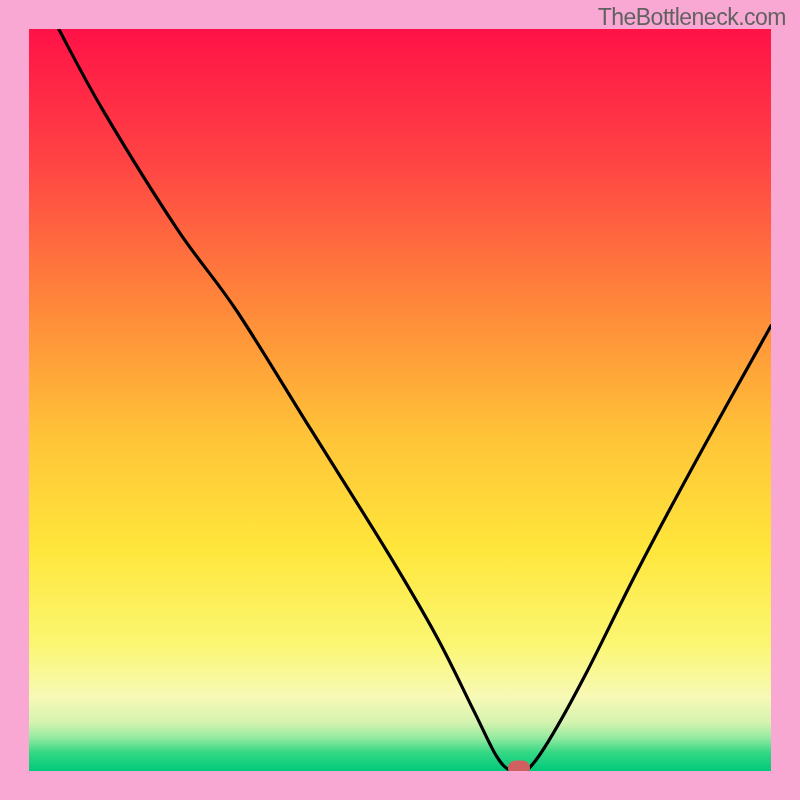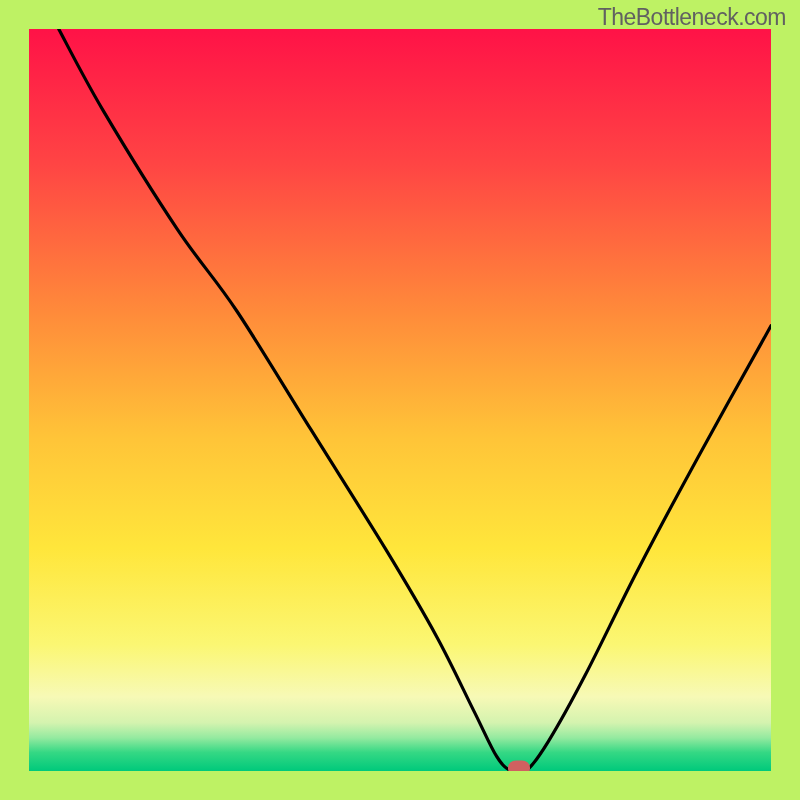--- a/index.html
+++ b/index.html
@@ -8,21 +8,21 @@
     width: 800px;
     height: 800px;
     background: #000;
     overflow: hidden;
     font-family: Arial, Helvetica, sans-serif;
   }
   .frame {
     position: relative;
     width: 800px;
     height: 800px;
-    background: #bef264;
+    background: #f9a8d4;
     text-decoration: underline;
   }
   .watermark {
     position: absolute;
     top: 4px;
     right: 14px;
     color: #616161;
     font-size: 23px;
     letter-spacing: -0.5px;
     font-weight: 400;

